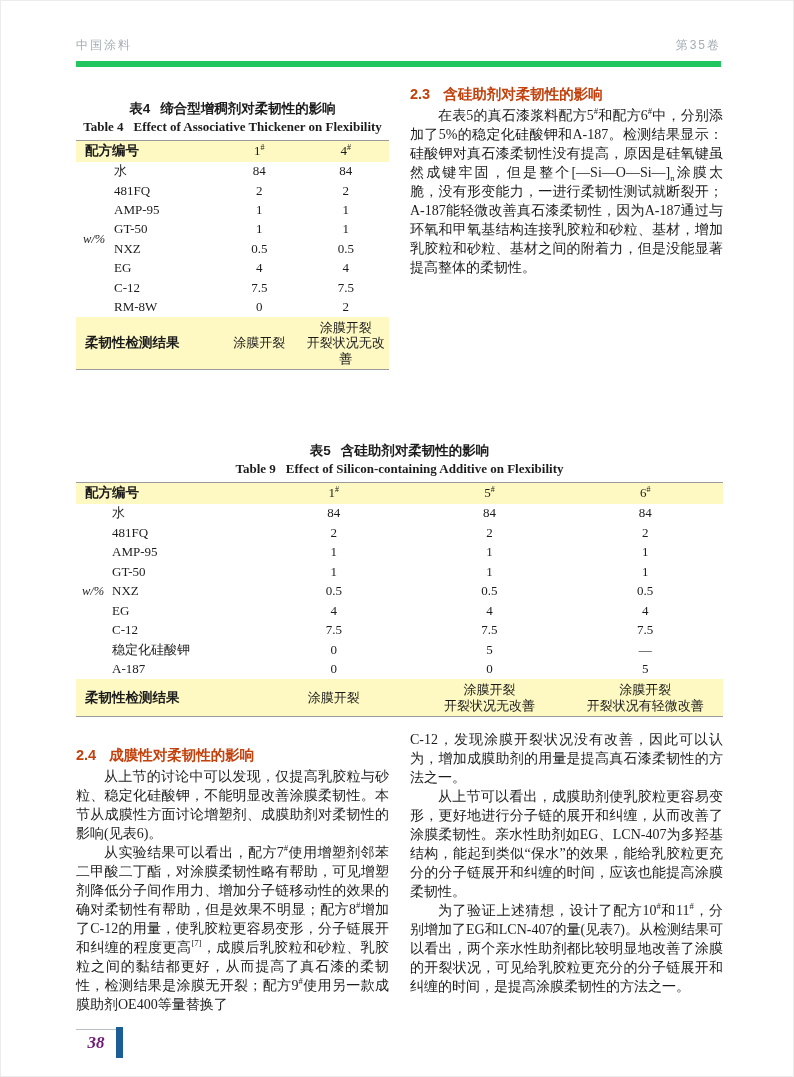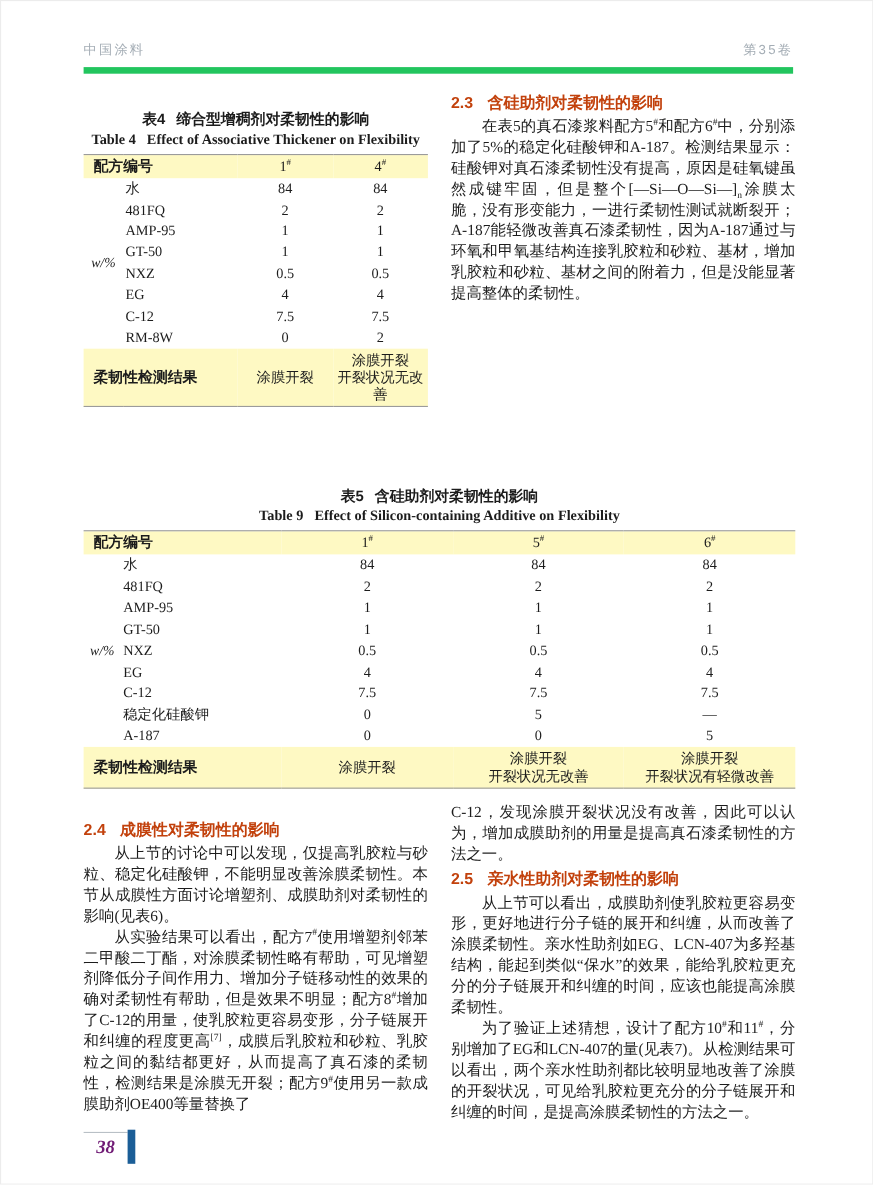--- a/index.html
+++ b/index.html
@@ -279,23 +279,20 @@
   <div class="col col-left-bot">
     <h3 class="sec-h">
       <span class="num">2.4</span><span>成膜性对柔韧性的影响</span>
     </h3>
     <p class="body indent">从上节的讨论中可以发现，仅提高乳胶粒与砂粒、稳定化硅酸钾，不能明显改善涂膜柔韧性。本节从成膜性方面讨论增塑剂、成膜助剂对柔韧性的影响(见表6)。</p>
     <p class="body indent">从实验结果可以看出，配方7<sup>#</sup>使用增塑剂邻苯二甲酸二丁酯，对涂膜柔韧性略有帮助，可见增塑剂降低分子间作用力、增加分子链移动性的效果的确对柔韧性有帮助，但是效果不明显；配方8<sup>#</sup>增加了C-12的用量，使乳胶粒更容易变形，分子链展开和纠缠的程度更高<sup>[7]</sup>，成膜后乳胶粒和砂粒、乳胶粒之间的黏结都更好，从而提高了真石漆的柔韧性，检测结果是涂膜无开裂；配方9<sup>#</sup>使用另一款成膜助剂OE400等量替换了</p>
   </div>
 
   <div class="col col-right-bot">
     <p class="body">C-12，发现涂膜开裂状况没有改善，因此可以认为，增加成膜助剂的用量是提高真石漆柔韧性的方法之一。</p>
-    <h3 class="sec-h">
-      <span class="num">2.5</span><span>亲水性助剂对柔韧性的影响</span>
-    </h3>
     <p class="body indent">从上节可以看出，成膜助剂使乳胶粒更容易变形，更好地进行分子链的展开和纠缠，从而改善了涂膜柔韧性。亲水性助剂如EG、LCN-407为多羟基结构，能起到类似“保水”的效果，能给乳胶粒更充分的分子链展开和纠缠的时间，应该也能提高涂膜柔韧性。</p>
     <p class="body indent">为了验证上述猜想，设计了配方10<sup>#</sup>和11<sup>#</sup>，分别增加了EG和LCN-407的量(见表7)。从检测结果可以看出，两个亲水性助剂都比较明显地改善了涂膜的开裂状况，可见给乳胶粒更充分的分子链展开和纠缠的时间，是提高涂膜柔韧性的方法之一。</p>
   </div>
 
   <div class="page-footer">
     <div class="pnum-box">
       <span class="pnum">38</span>
     </div>
     <div class="blue-bar"></div>
   </div>

